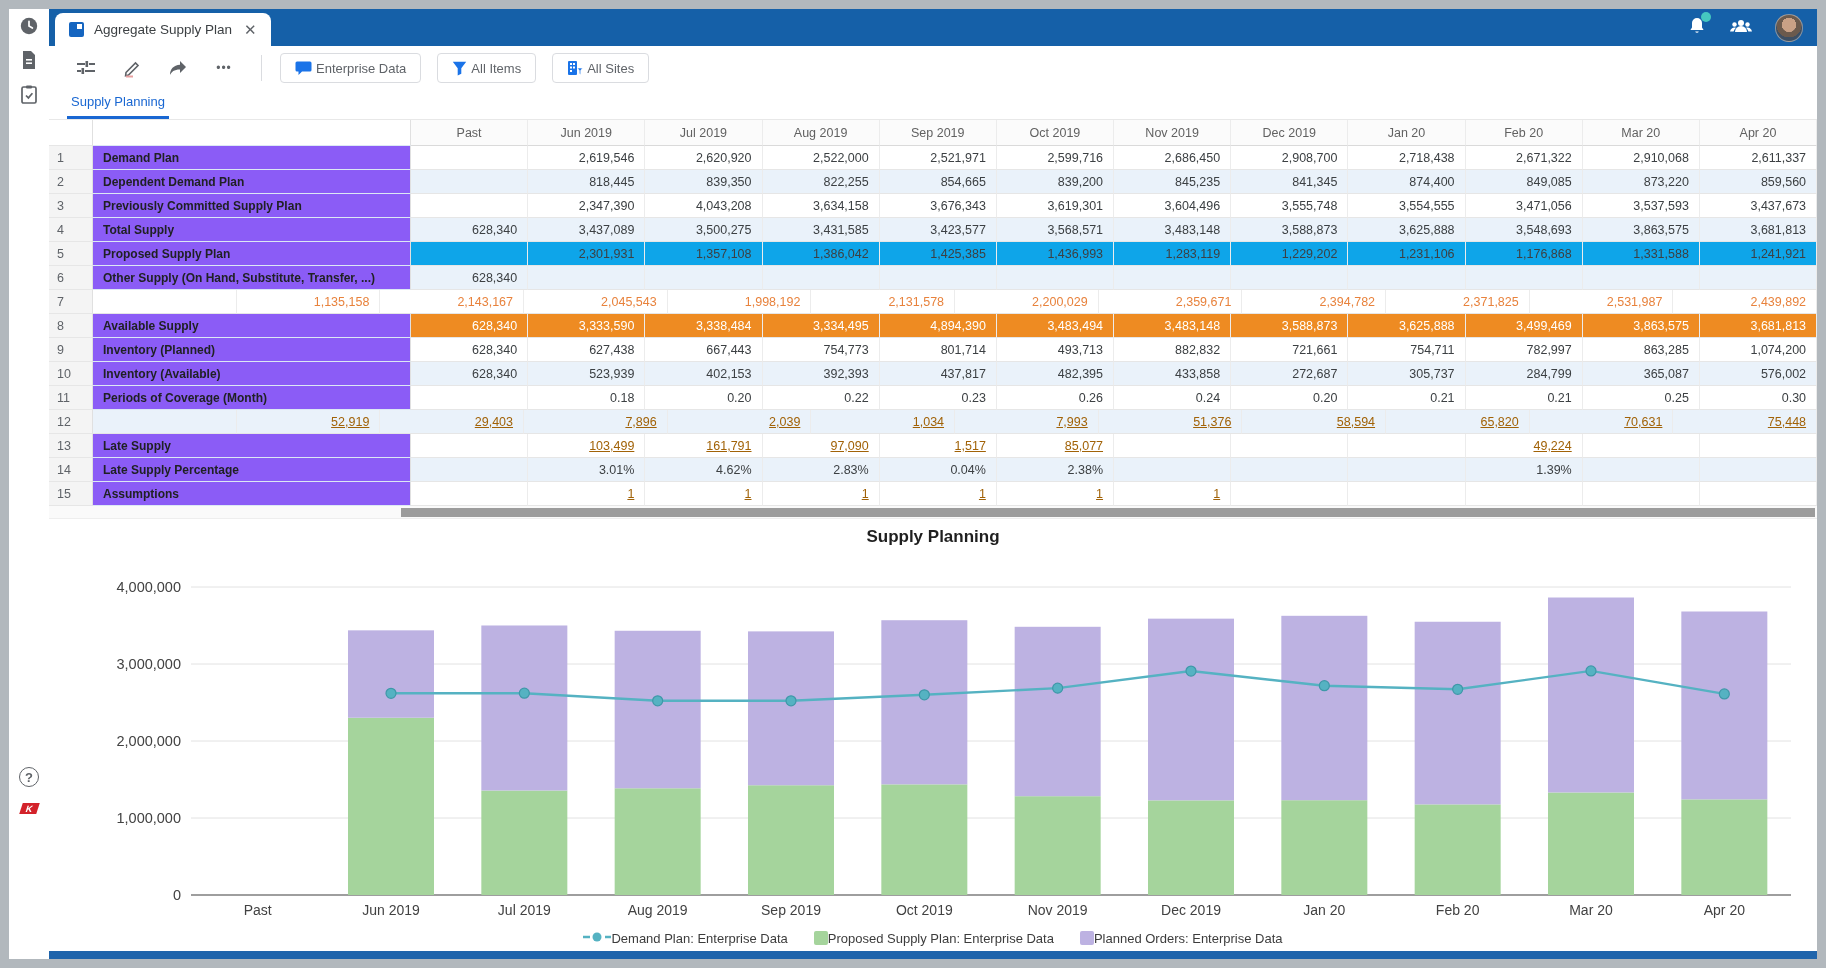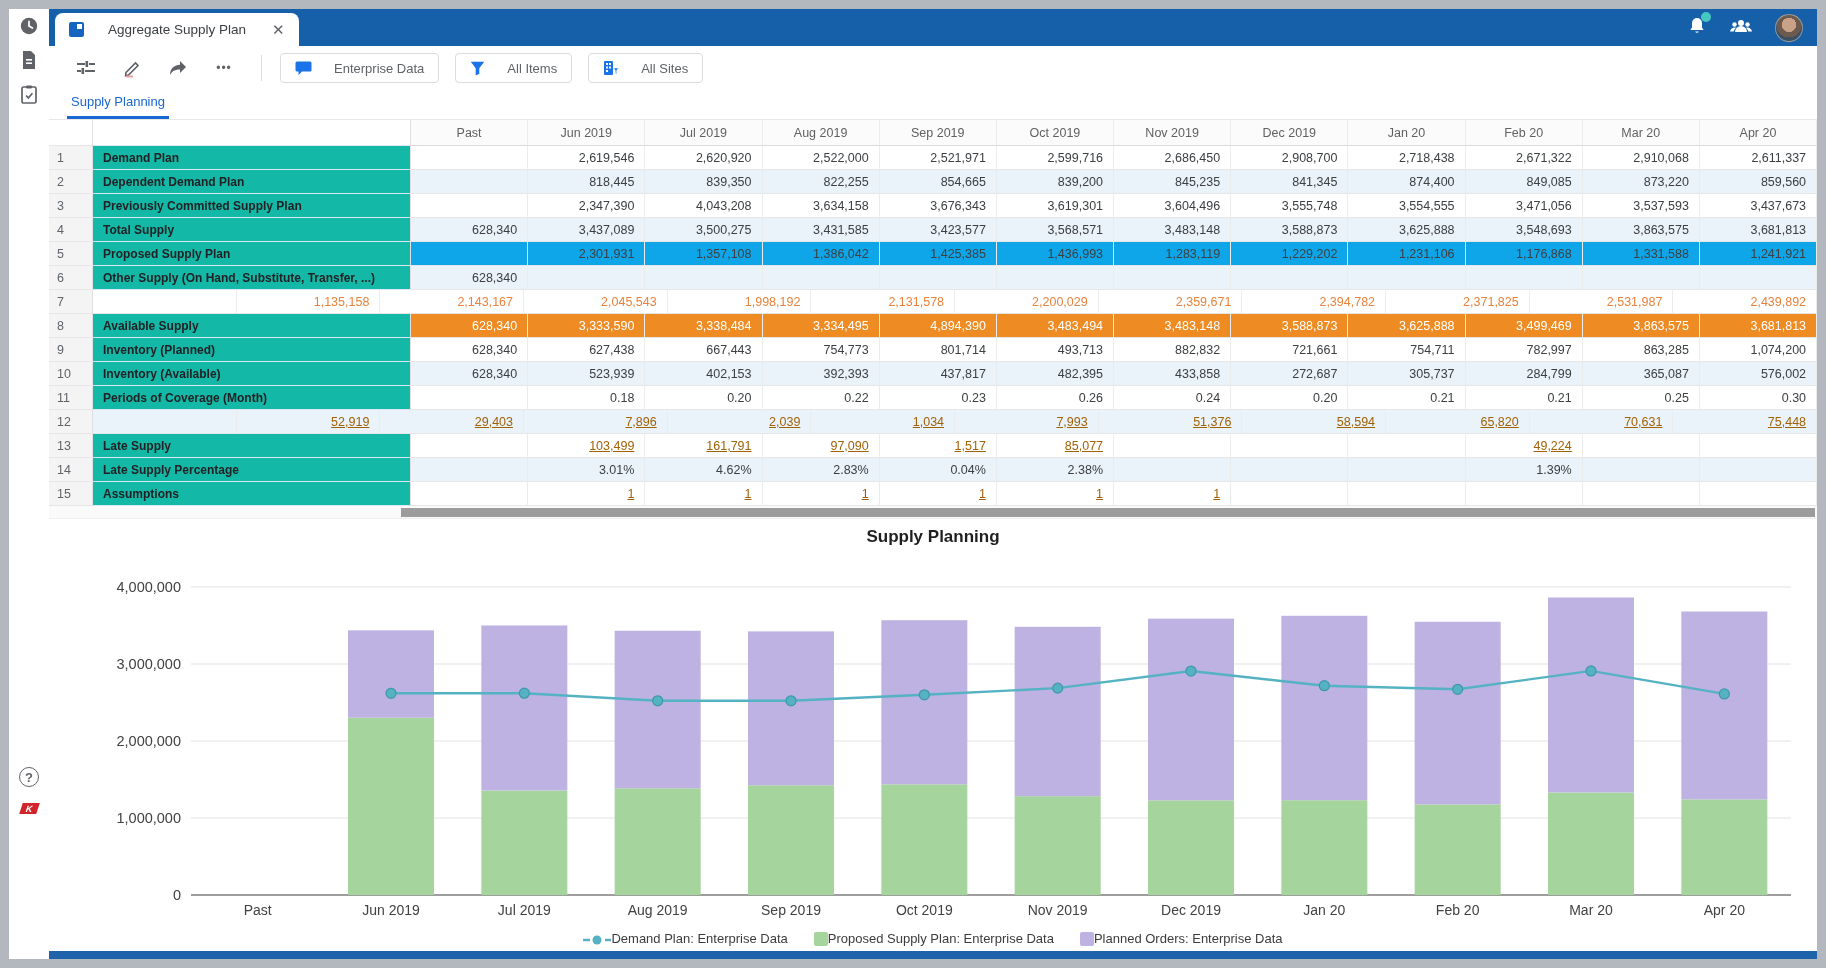--- a/index.html
+++ b/index.html
@@ -16,69 +16,69 @@
   .help-circ { position:absolute; left:10px; top:8px; width:20px; height:20px; border:1.6px solid #5f6368;
     border-radius:50%; color:#5f6368; font-size:13px; font-weight:bold; display:flex; align-items:center; justify-content:center; }
   .klogo { position:absolute; left:12px; top:44px; width:17px; height:11px; background:#d3222a;
     transform:skewX(-18deg); color:#fff; font-size:9px; font-weight:bold; display:flex; align-items:center; justify-content:center; }
 
   
   .main-col { flex:1; display:flex; flex-direction:column; min-width:0; }
 
   .topbar { height:37px; background:#1560a8; display:flex; align-items:flex-end; position:relative; }
   .doc-tab { margin-left:6px; height:33px; background:#fff; border-radius:8px 8px 0 0;
-    display:flex; align-items:center; padding:0 12px 0 14px; gap:24px; min-width:210px; }
+    display:flex; align-items:center; padding:0 12px 0 14px; gap:10px; min-width:210px; }
   .tab-glyph { width:15px; height:15px; background:#1565c0; border-radius:2px; position:relative; }
   .tab-glyph:before { content:""; position:absolute; right:2px; top:2px; width:5px; height:5px; background:#fff; }
   .tab-title { font-size:13.5px; color:#3c4043; white-space:nowrap; flex:1; }
   .tab-close { color:#5f6368; font-size:15px; cursor:pointer; padding:2px 2px; }
   .topbar-right { position:absolute; right:14px; top:0; height:37px; display:flex; align-items:center; gap:22px; }
   .bell-wrap { position:relative; cursor:pointer; }
   .badge-dot { position:absolute; right:-4px; top:-4px; width:10px; height:10px; border-radius:50%; background:#45c8c0; }
   .avatar { width:28px; height:28px; border-radius:50%; cursor:pointer;
     background:radial-gradient(circle at 50% 38%, #c9a186 0 34%, #6b5a4d 35% 60%, #3d4f63 61%); border:1px solid rgba(255,255,255,.4); }
 
   
   .toolbar { height:44px; display:flex; align-items:center; padding-left:18px; gap:8px; background:#fff; }
   .tool-ic { width:38px; height:32px; display:flex; align-items:center; justify-content:center; cursor:pointer; border-radius:4px; }
   .tool-sep { width:1px; height:26px; background:#dadce0; margin:0 10px; }
   .pill-btn { height:30px; border:1px solid #dadce0; border-radius:4px; background:#fff; display:flex;
-    align-items:center; gap:22px; padding:0 14px; font-size:13px; color:#5f6368; cursor:pointer; margin-right:8px; white-space:nowrap; }
+    align-items:center; gap:4px; padding:0 14px; font-size:13px; color:#5f6368; cursor:pointer; margin-right:8px; white-space:nowrap; }
 
   
   .viewtabs { height:30px; display:flex; align-items:flex-end; padding-left:18px; border-bottom:1px solid #e8e8e8; background:#fff; }
   .viewtab { font-size:13px; color:#1967d2; padding:0 4px 7px 4px; border-bottom:3px solid #1967d2; cursor:pointer; }
 
   
   .grid { font-size:12.5px; color:#3c4043; }
   .trow, .thead { display:flex; height:24px; line-height:24px; }
   .thead { height:26px; line-height:26px; background:#fbfbfb; color:#616161; }
   .tnum { flex:0 0 44px; background:#f4f4f4; border-right:1px solid #e0e0e0; border-bottom:1px solid #e6e6e6;
     padding-left:8px; color:#5f6368; }
-  .tlabel { flex:0 0 318px; background:#14b8a6; border-right:1px solid #e0e0e0; border-bottom:1px solid #dcE8f4;
+  .tlabel { flex:0 0 318px; background:#8b5cf6; border-right:1px solid #e0e0e0; border-bottom:1px solid #dcE8f4;
     padding-left:10px; font-weight:bold; font-size:12px; color:#202124; overflow:hidden; white-space:nowrap; }
   .tcell { flex:1 1 0; text-align:right; padding-right:10px; border-right:1px solid #ececec;
     border-bottom:1px solid #e6e6e6; overflow:hidden; white-space:nowrap; cursor:default; }
   .thead .tnum, .thead .tlabel { background:#fff; font-weight:normal; }
   .thead .tcell { text-align:center; padding-right:0; border-bottom:1px solid #dadada; }
   .trow.alt .tcell { background:#eaf2fa; }
   .trow.yellow .tcell { background:#0ea5e9; }
   .trow.orange .tcell { background:#ee8b22; color:#fff; }
   .trow.orangeText .tcell { color:#e8823c; }
   .cell-link { color:#a16207; text-decoration:underline; cursor:pointer; }
 
   
   .hscroll { height:13px; background:#fafafa; position:relative; border-bottom:1px solid #eee; }
   .hthumb { position:absolute; left:352px; right:2px; top:2px; height:9px; background:#9c9c9c; cursor:pointer; }
 
   
   .chart-area { flex:1; background:#fff; display:flex; flex-direction:column; align-items:center; }
   .chart-title { padding-top:8px; font-size:17px; font-weight:bold; color:#1f1f1f; }
   .legend { display:flex; gap:26px; align-items:center; justify-content:center; font-size:13px; color:#3c3c3c; height:22px; }
-  .leg-item { display:flex; align-items:flex-end; }
+  .leg-item { display:flex; align-items:flex-start; }
   .leg-sq { width:14px; height:14px; border-radius:2px; }
   .bottom-strip { height:8px; background:#1f64ab; }
 </style>
 </head>
 <body>
 
 <div class="app-window">
 
   <div class="rail">
     <div class="rail-icon">

